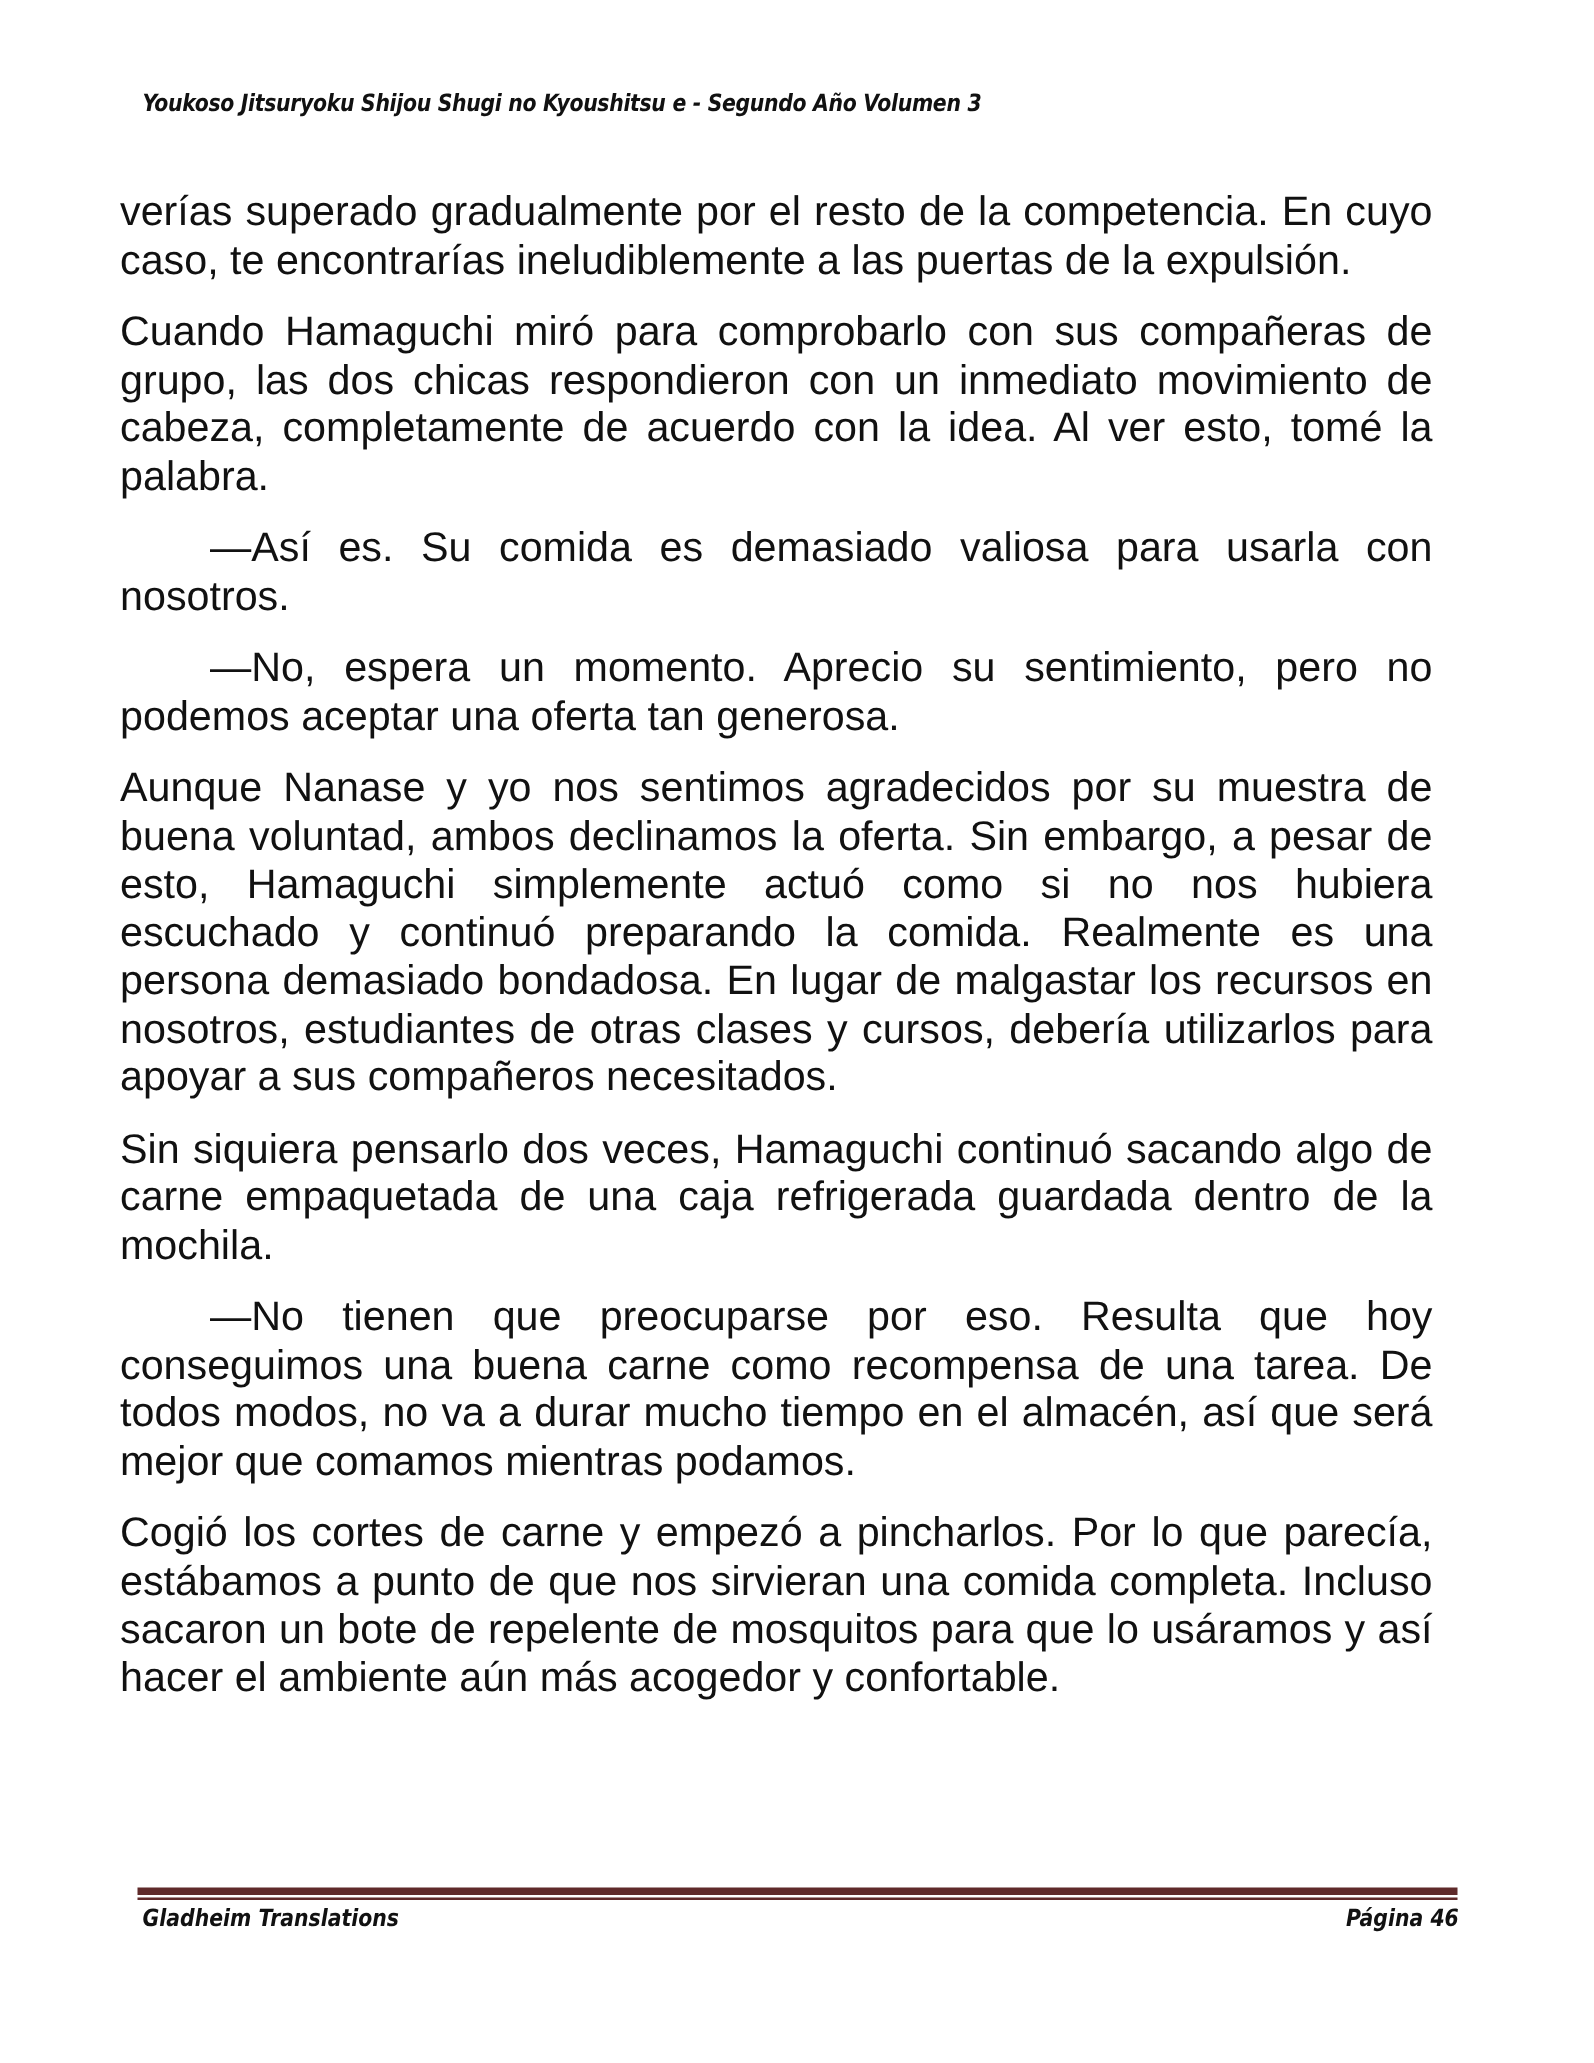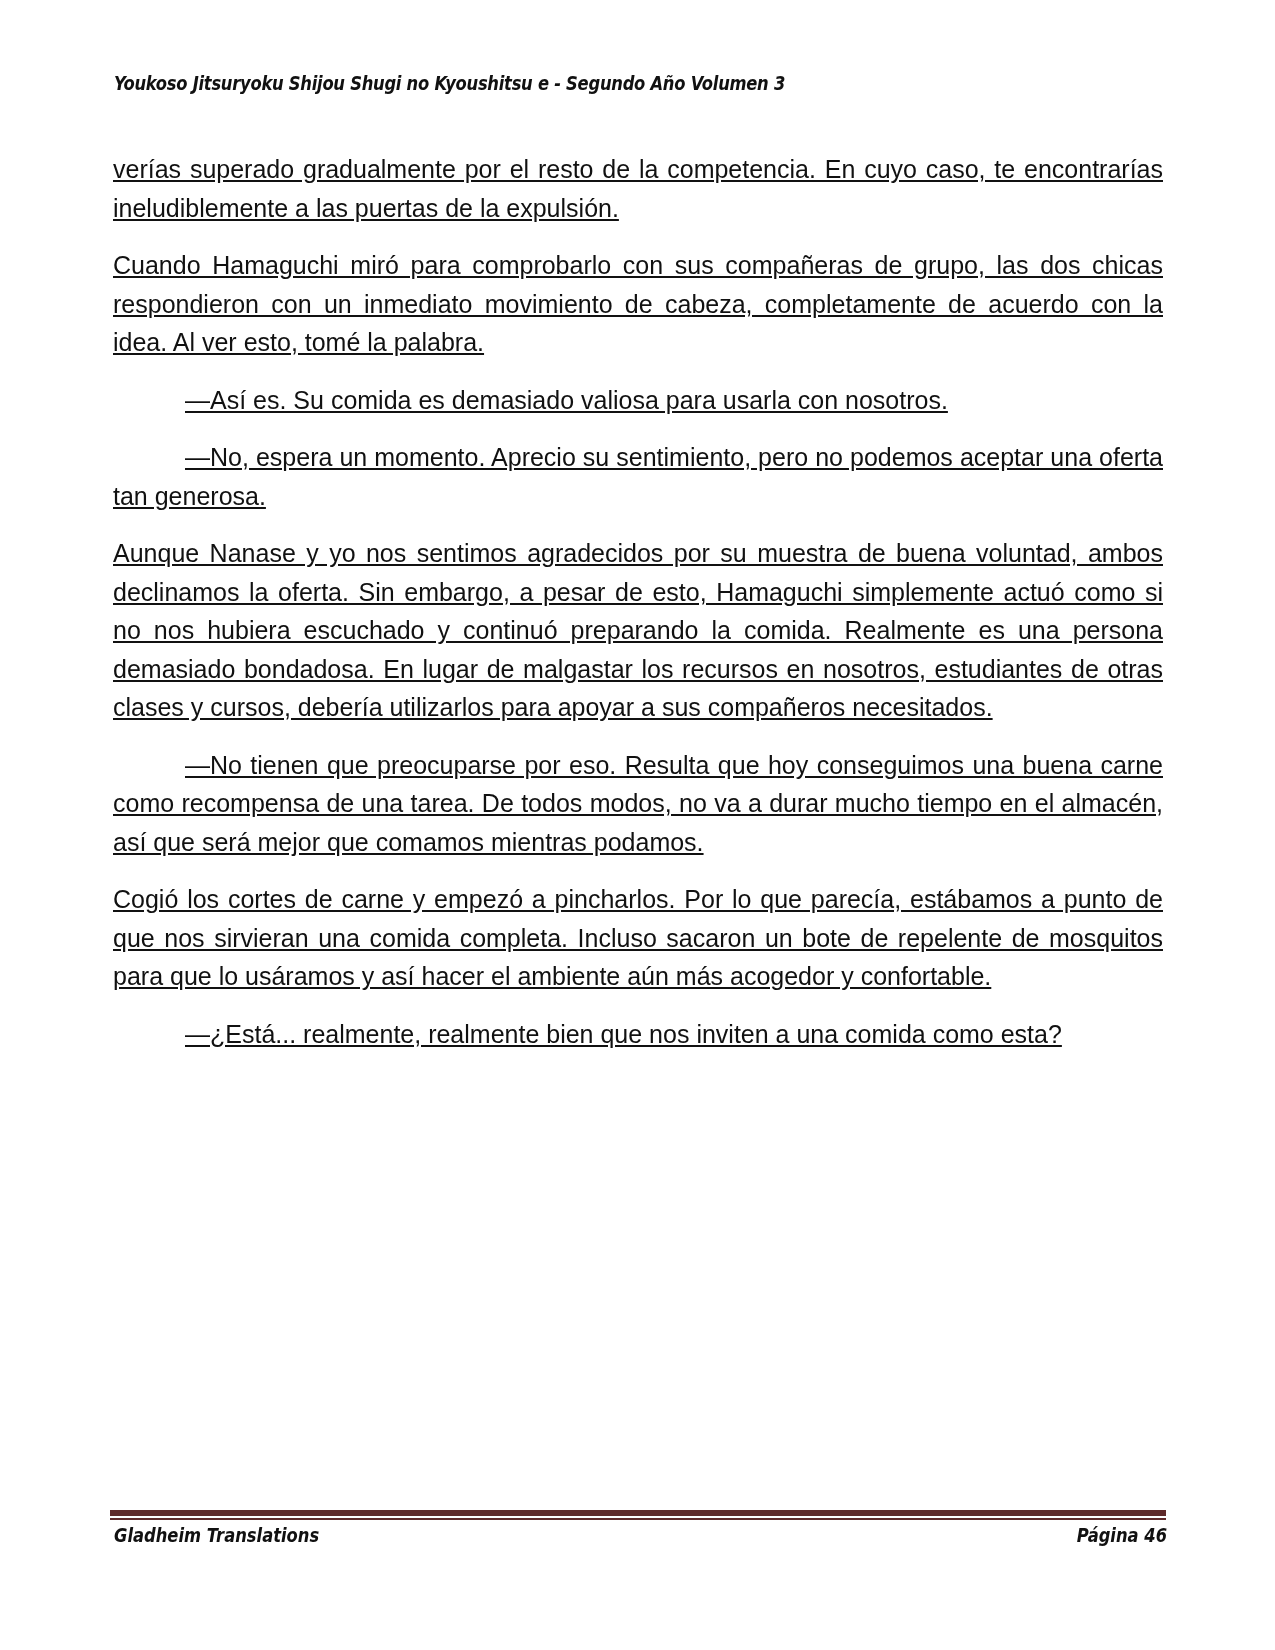--- a/index.html
+++ b/index.html
@@ -4,22 +4,22 @@
 <style>
   html, body { margin:0; padding:0; background:#fff; }
   body { width:1275px; height:1650px; position:relative; overflow:hidden; }
   .header {
     position:absolute; left:114px; top:72px; width:1050px;
     font-family:"DejaVu Sans", sans-serif; font-weight:bold; font-style:italic;
     font-size:19px; color:#111; letter-spacing:-0.3px;
     transform:scaleX(0.86); transform-origin:left top;
   }
   .content {
-    position:absolute; left:113px; top:150px; width:1050px;
-    font-family:"Liberation Sans", sans-serif; font-size:25px; line-height:38.5px; color:#111;text-decoration:underline;
+    position:absolute; left:96px; top:150px; width:1050px;
+    font-family:"Liberation Sans", sans-serif; font-size:33px; line-height:38.5px; color:#111;
   }
   .content p { margin:0 0 19px 0; text-align:justify; }
   .content p.dialog { text-indent:72px; }
   .footer-rule {
     position:absolute; left:110px; top:1510px; width:1056px;
   }
   .footer-rule .thick { height:6px; background:#5f2a2a; }
   .footer-rule .thin { height:1.5px; background:#5f2a2a; margin-top:2px; }
   .footer-left, .footer-right {
     position:absolute; top:1524px;
@@ -33,23 +33,23 @@
 <body>
 
 <div class="header">Youkoso Jitsuryoku Shijou Shugi no Kyoushitsu e - Segundo Año Volumen 3</div>
 
 <div class="content">
   <p>verías superado gradualmente por el resto de la competencia. En cuyo caso, te encontrarías ineludiblemente a las puertas de la expulsión.</p>
   <p>Cuando Hamaguchi miró para comprobarlo con sus compañeras de grupo, las dos chicas respondieron con un inmediato movimiento de cabeza, completamente de acuerdo con la idea. Al ver esto, tomé la palabra.</p>
   <p class="dialog">—Así es. Su comida es demasiado valiosa para usarla con nosotros.</p>
   <p class="dialog">—No, espera un momento. Aprecio su sentimiento, pero no podemos aceptar una oferta tan generosa.</p>
   <p>Aunque Nanase y yo nos sentimos agradecidos por su muestra de buena voluntad, ambos declinamos la oferta. Sin embargo, a pesar de esto, Hamaguchi simplemente actuó como si no nos hubiera escuchado y continuó preparando la comida. Realmente es una persona demasiado bondadosa. En lugar de malgastar los recursos en nosotros, estudiantes de otras clases y cursos, debería utilizarlos para apoyar a sus compañeros necesitados.</p>
+  <p>Sin siquiera pensarlo dos veces, Hamaguchi continuó sacando algo de carne empaquetada de una caja refrigerada guardada dentro de la mochila.</p>
   <p class="dialog">—No tienen que preocuparse por eso. Resulta que hoy conseguimos una buena carne como recompensa de una tarea. De todos modos, no va a durar mucho tiempo en el almacén, así que será mejor que comamos mientras podamos.</p>
   <p>Cogió los cortes de carne y empezó a pincharlos. Por lo que parecía, estábamos a punto de que nos sirvieran una comida completa. Incluso sacaron un bote de repelente de mosquitos para que lo usáramos y así hacer el ambiente aún más acogedor y confortable.</p>
-  <p class="dialog">—¿Está... realmente, realmente bien que nos inviten a una comida como esta?</p>
 </div>
 
 <div class="footer-rule">
   <div class="thick"></div>
   <div class="thin"></div>
 </div>
 <div class="footer-left">Gladheim Translations</div>
 <div class="footer-right">Página 46</div>
 
 </body></html>

